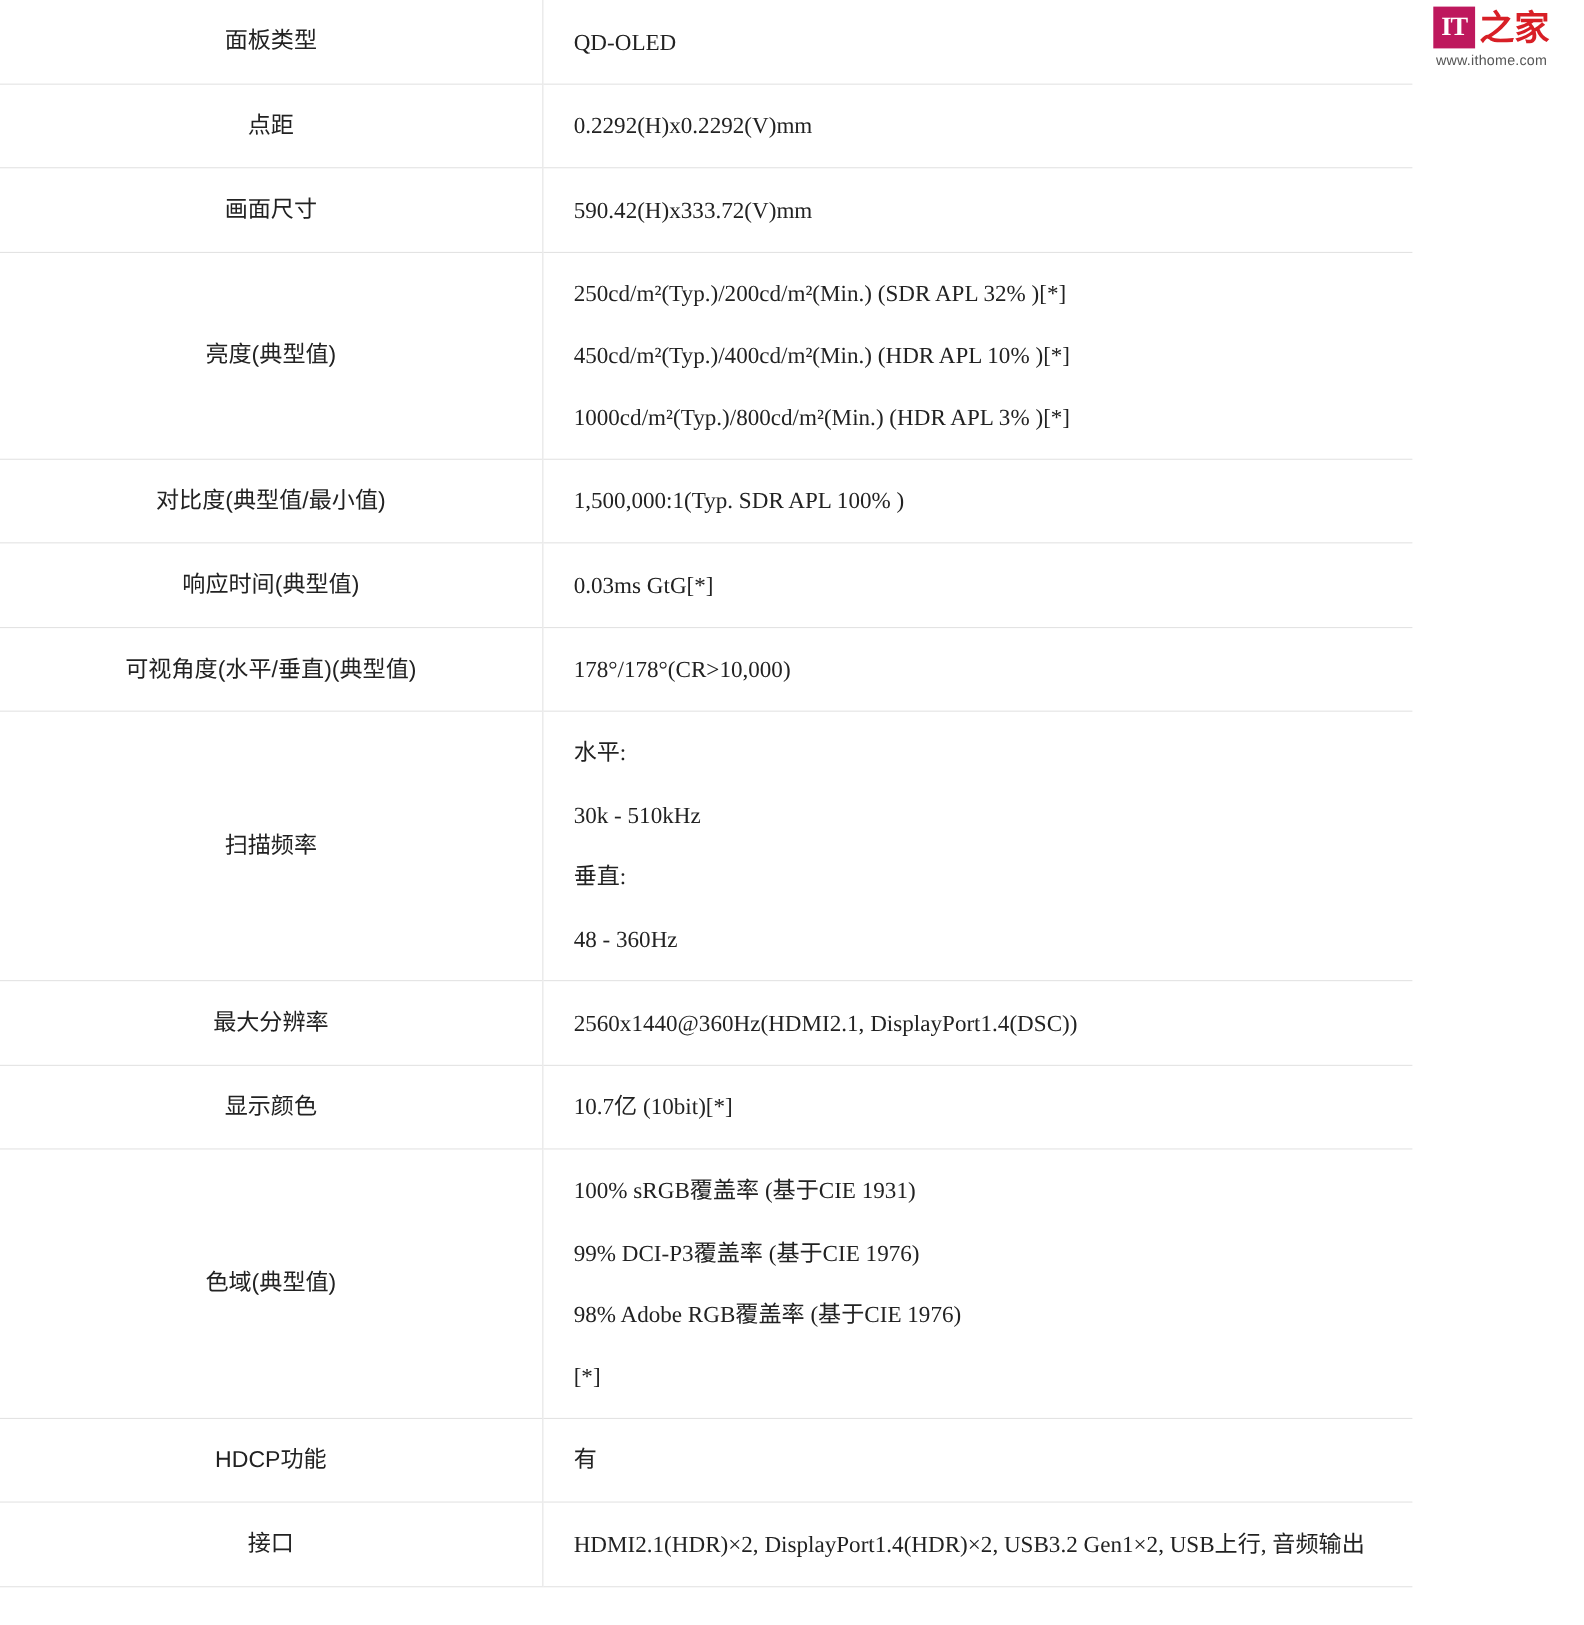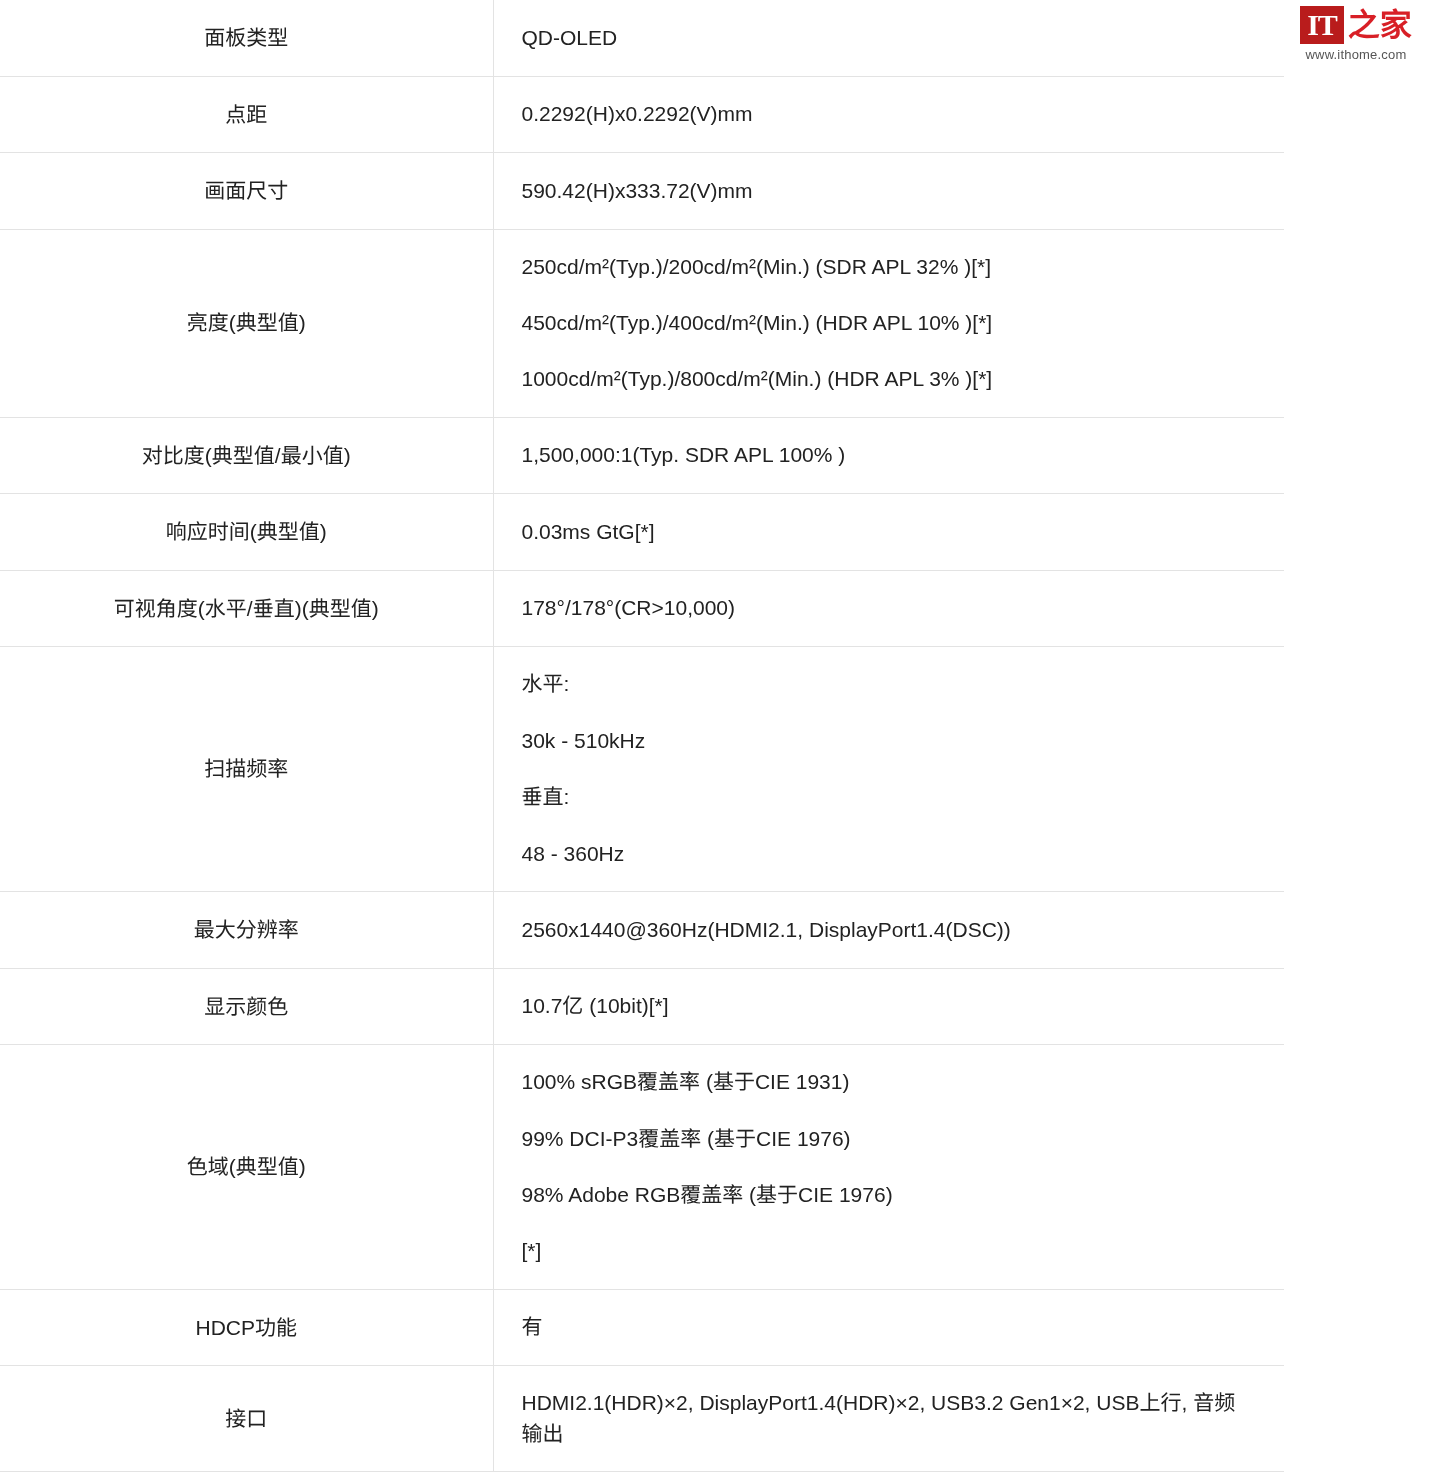--- a/index.html
+++ b/index.html
@@ -39,20 +39,21 @@
     line-height: 1.5;
     box-sizing: border-box;
   }
   td.value {
     text-align: left;
     font-size: 21px;
     color: #222222;
     padding: 22px 28px;
     line-height: 1.5;
     box-sizing: border-box;
+    font-family: Liberation Serif, serif;
   }
   td.value .line {
     display: block;
     margin: 0;
     padding: 0;
     line-height: 1.45;
   }
   td.value .line + .line {
     margin-top: 26px;
   }
@@ -65,25 +66,25 @@
     user-select: none;
   }
   .wm-logo {
     display: inline-block;
     font-size: 0;
     line-height: 0;
     white-space: nowrap;
   }
   .wm-it {
     display: inline-block;
-    background: #b91c1c;
+    background: #be185d;
     color: #ffffff;
     font-family: "Liberation Serif", "DejaVu Serif", serif;
     font-weight: bold;
-    font-size: 30px;
+    font-size: 24px;
     line-height: 38px;
     padding: 0 7px;
     letter-spacing: -1px;
     vertical-align: middle;
   }
   .wm-cn {
     display: inline-block;
     color: #d81f26;
     font-family: Liberation Sans, sans-serif;
     font-weight: bold;

